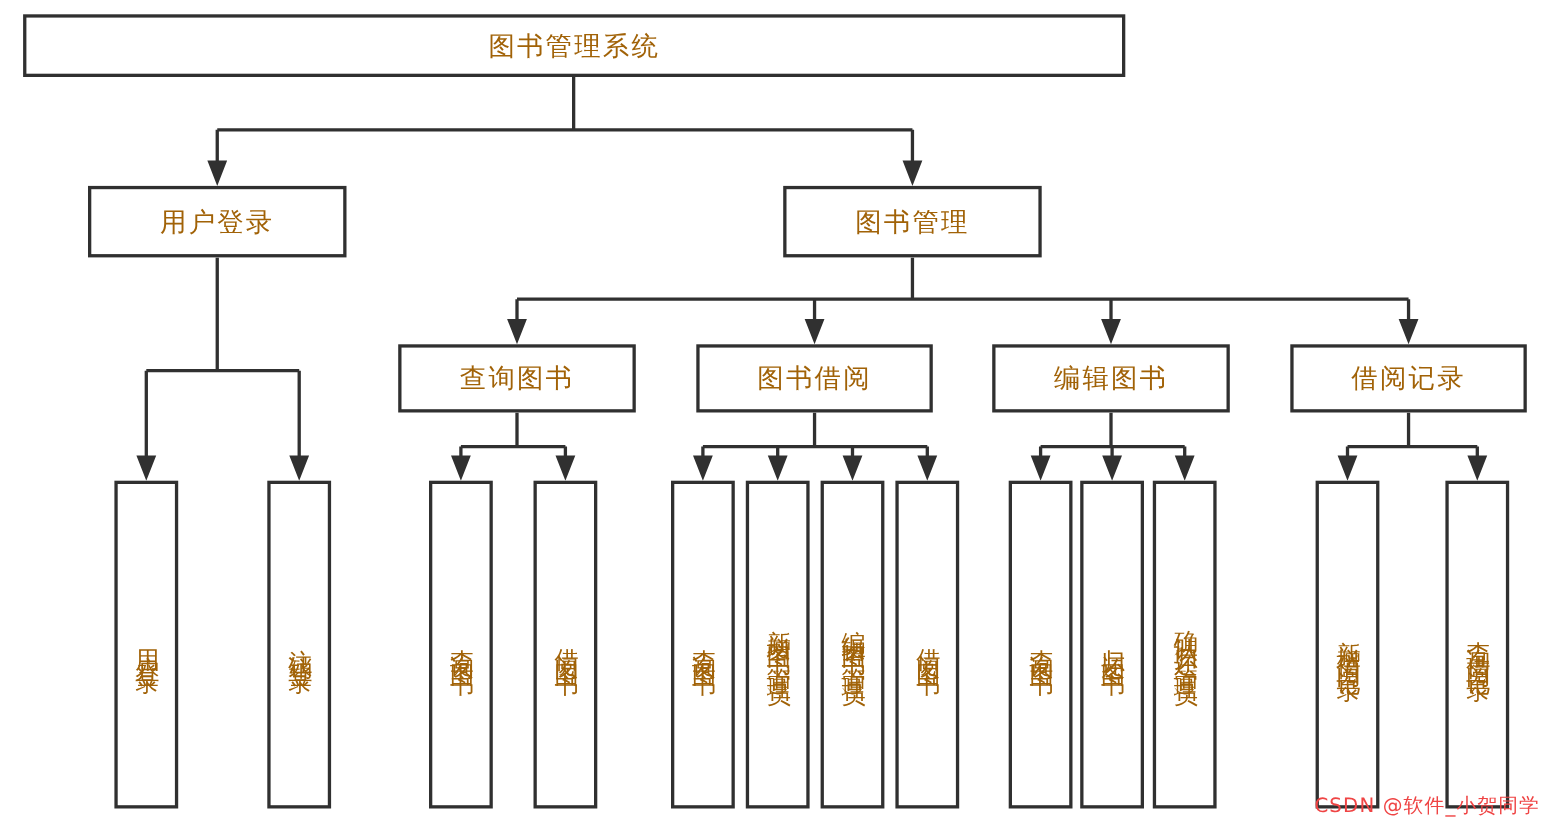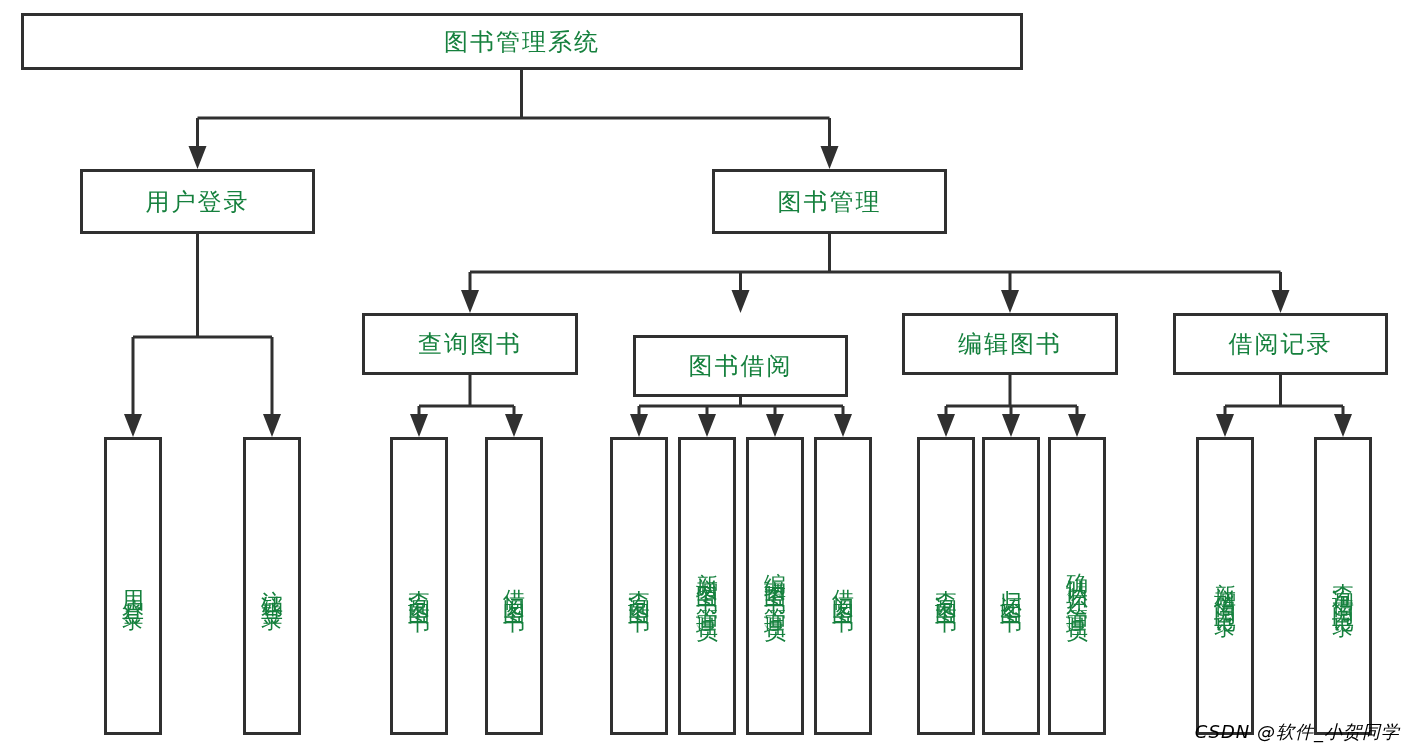--- a/index.html
+++ b/index.html
@@ -19,45 +19,44 @@
   }
   .box, .vbox {
     position: absolute;
     background: #ffffff;
     border: 3px solid #303030;
     box-sizing: border-box;
     display: flex;
     align-items: center;
     justify-content: center;
     z-index: 2;
-    color: #15803d;
+    color: #a16207;
   }
   .box span {
     font-size: 24px;
     letter-spacing: 2px;
     white-space: nowrap;
   }
   .vbox span {
     writing-mode: vertical-rl;
     text-orientation: mixed;
     font-size: 22px;
     letter-spacing: 7px;
     line-height: 1;
     white-space: nowrap;
   }
   .watermark {
     position: absolute;
     right: 5px;
     bottom: 3px;
     font-size: 18px;
-    color: #000000;
+    color: #ef4444;
     letter-spacing: 1px;
     z-index: 3;
     white-space: nowrap;
-    font-style: italic;
   }
 </style>
 </head>
 <body>
 
 <div class="canvas">
 
   <svg class="connectors" viewBox="0 0 1405 747" xmlns="http://www.w3.org/2000/svg" aria-hidden="true">
     <path d="M521.5 69 V118 M197.5 118 H829.5 M197.5 118 V150 M829.5 118 V150
              M197.5 234 V337 M133 337 H272 M133 337 V420 M272 337 V420
@@ -85,21 +84,21 @@
   <div class="box" style="left:80px; top:169px; width:235px; height:65px;">
     <span>用户登录</span>
   </div>
   <div class="box" style="left:712px; top:169px; width:235px; height:65px;justify-content:center;">
     <span>图书管理</span>
   </div>
 
   <div class="box" style="left:362px; top:313px; width:216px; height:62px;">
     <span>查询图书</span>
   </div>
-  <div class="box" style="left:633px; top:313px; width:215px; height:62px;margin-top:22px;">
+  <div class="box" style="left:633px; top:313px; width:215px; height:62px;">
     <span>图书借阅</span>
   </div>
   <div class="box" style="left:902px; top:313px; width:216px; height:62px;">
     <span>编辑图书</span>
   </div>
   <div class="box" style="left:1173px; top:313px; width:215px; height:62px;">
     <span>借阅记录</span>
   </div>
 
   <div class="vbox" style="left:104px; top:437px; width:58px; height:298px;">

